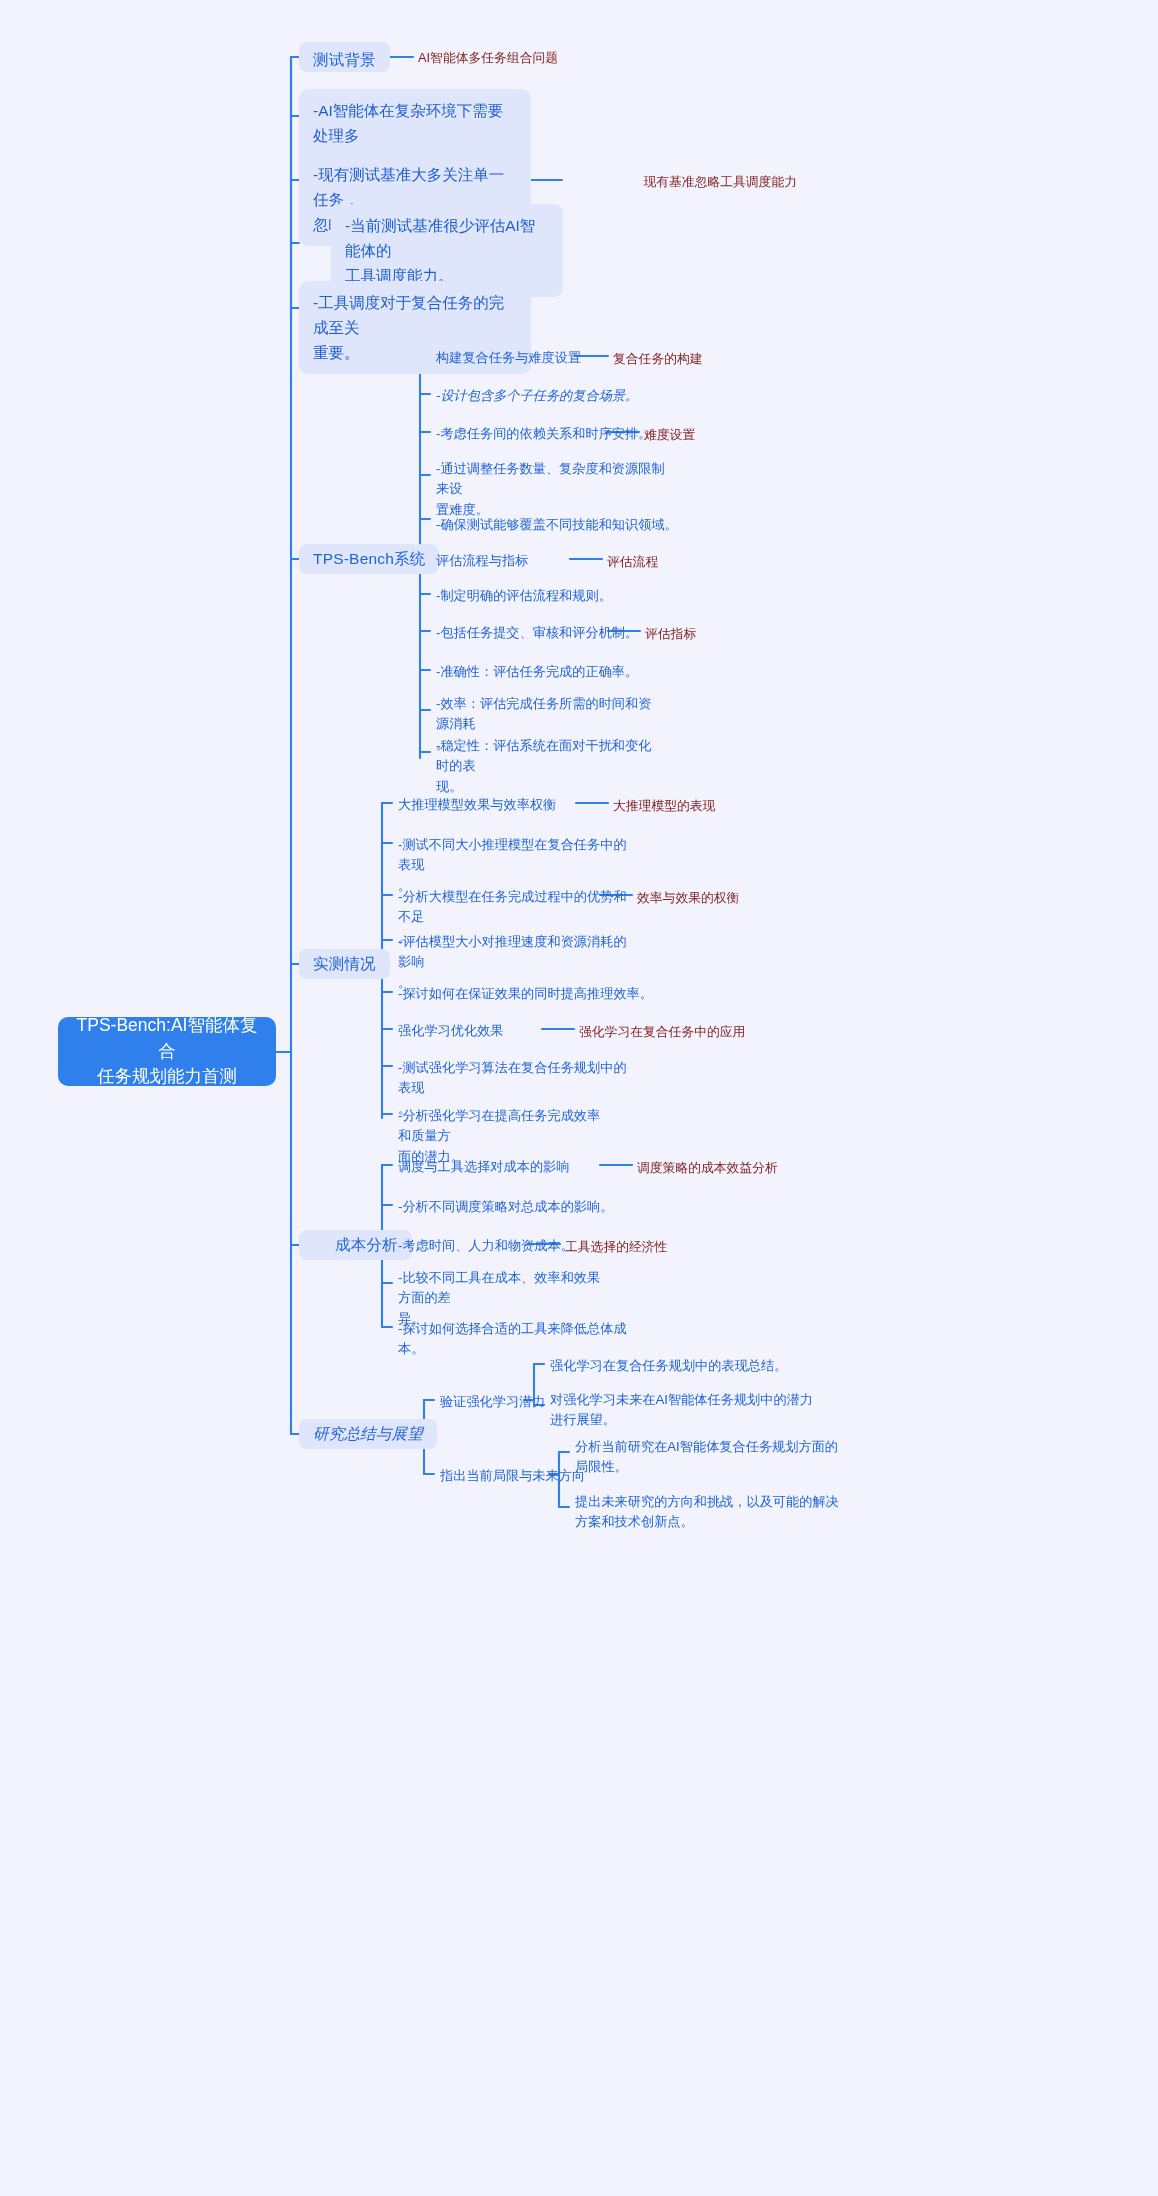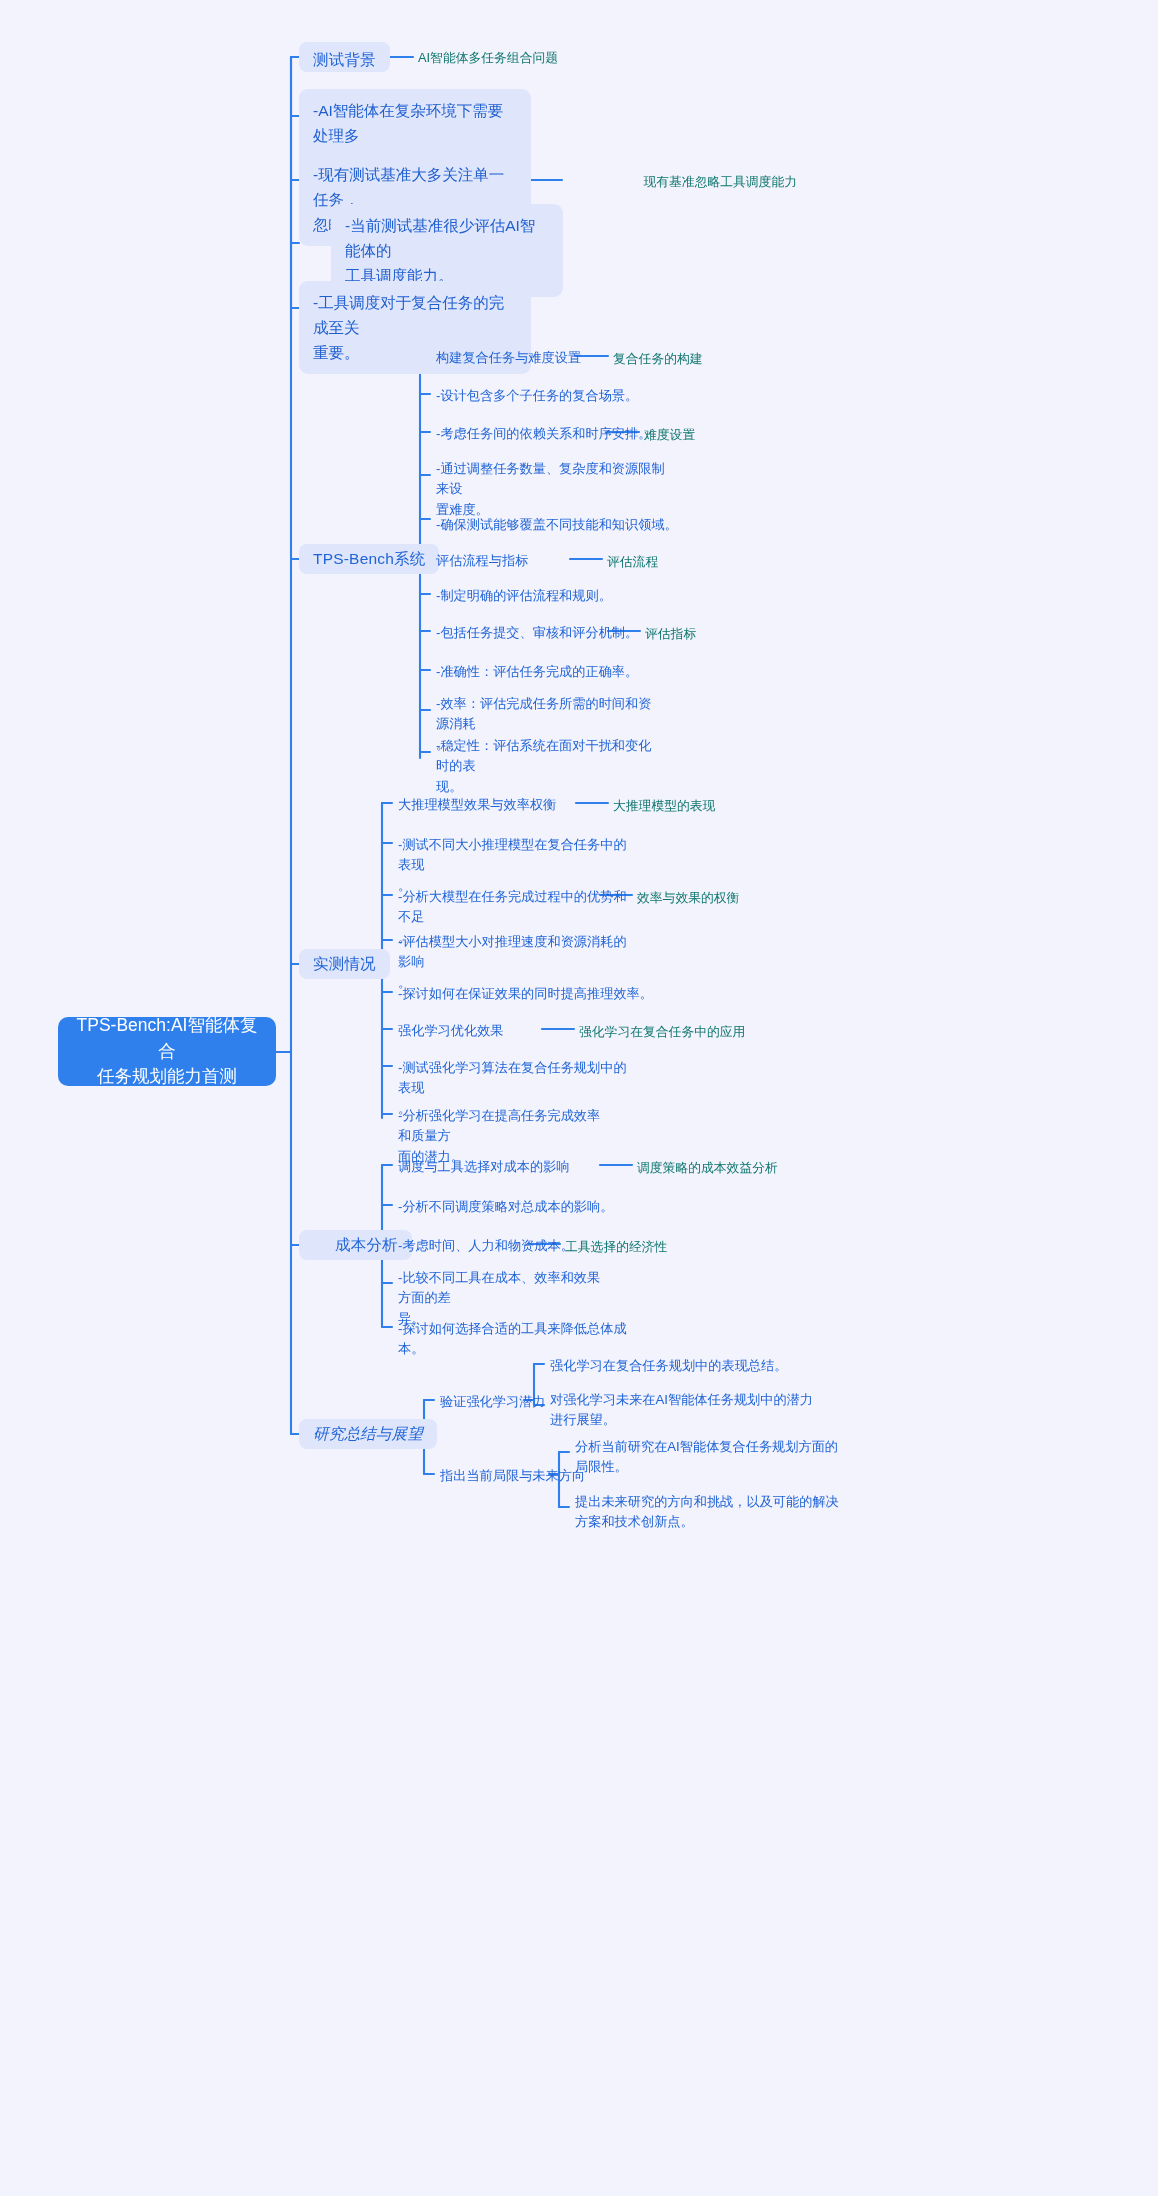--- a/index.html
+++ b/index.html
@@ -71,21 +71,21 @@
     font-size:13.2px;
     display:block;
     line-height:1.55;
     white-space:pre-wrap;
   }
   .leaf.hdr { font-size:13.2px; }
 
   
   .annot {
     background:transparent;
-    color:#0f766e;
+    color:#7f1d1d;
     font-size:12.8px;
     display:block;
     line-height:1.5;
     white-space:pre-wrap;
   }
 </style>
 </head>
 <body>
 
 <div id="canvas">
@@ -205,21 +205,21 @@
 重要。</span>
   </div>
 
   <div class="node lvl1" style="left:299px; top:544px;">
     <span>TPS-Bench系统</span>
   </div>
 
   <div class="leaf hdr" style="position:absolute; left:436px; top:348px; width:210px;"><span>构建复合任务与难度设置</span></div>
   <div class="annot" style="position:absolute; left:613px; top:349px; width:220px;">复合任务的构建</div>
 
-  <div class="leaf" style="position:absolute; left:436px; top:386px; width:260px;"><span>-设计包含多个子任务的复合场景。</span></div>
+  <div class="leaf" style="position:absolute; left:436px; top:386px; width:260px;font-style:italic;"><span>-设计包含多个子任务的复合场景。</span></div>
 
   <div class="leaf" style="position:absolute; left:436px; top:424px; width:270px;"><span>-考虑任务间的依赖关系和时序安排。</span></div>
   <div class="annot" style="position:absolute; left:644px; top:425px; width:200px;">难度设置</div>
 
   <div class="leaf" style="position:absolute; left:436px; top:459px; width:235px;"><span style="white-space:pre-line">-通过调整任务数量、复杂度和资源限制来设
 置难度。</span></div>
 
   <div class="leaf" style="position:absolute; left:436px; top:515px; width:260px;"><span>-确保测试能够覆盖不同技能和知识领域。</span></div>
 
   <div class="leaf hdr" style="position:absolute; left:436px; top:551px; width:180px;"><span>评估流程与指标</span></div>

